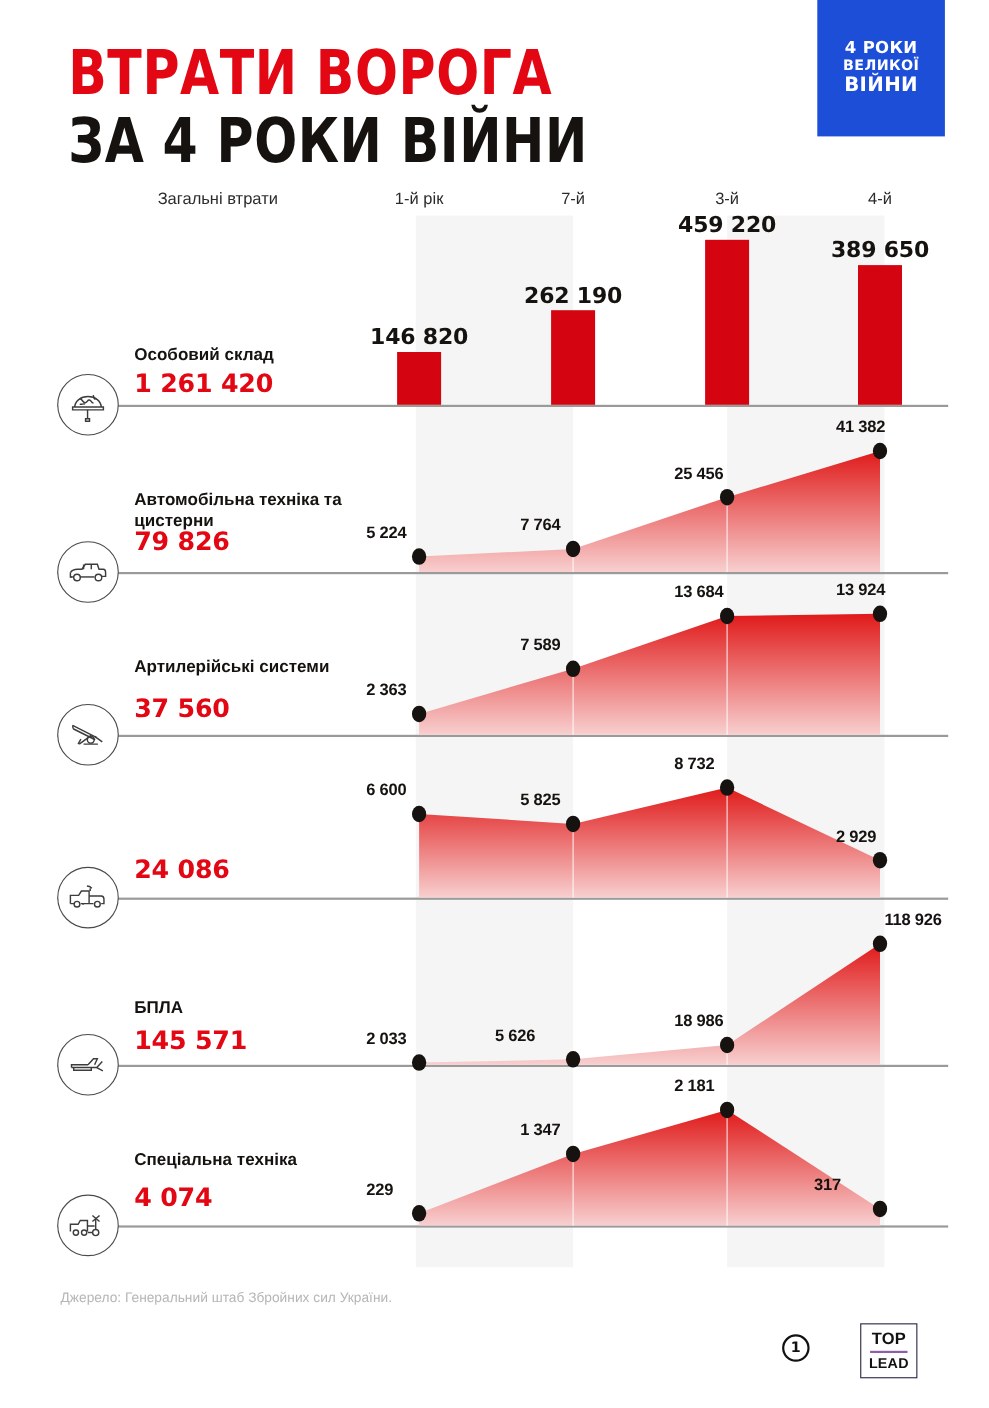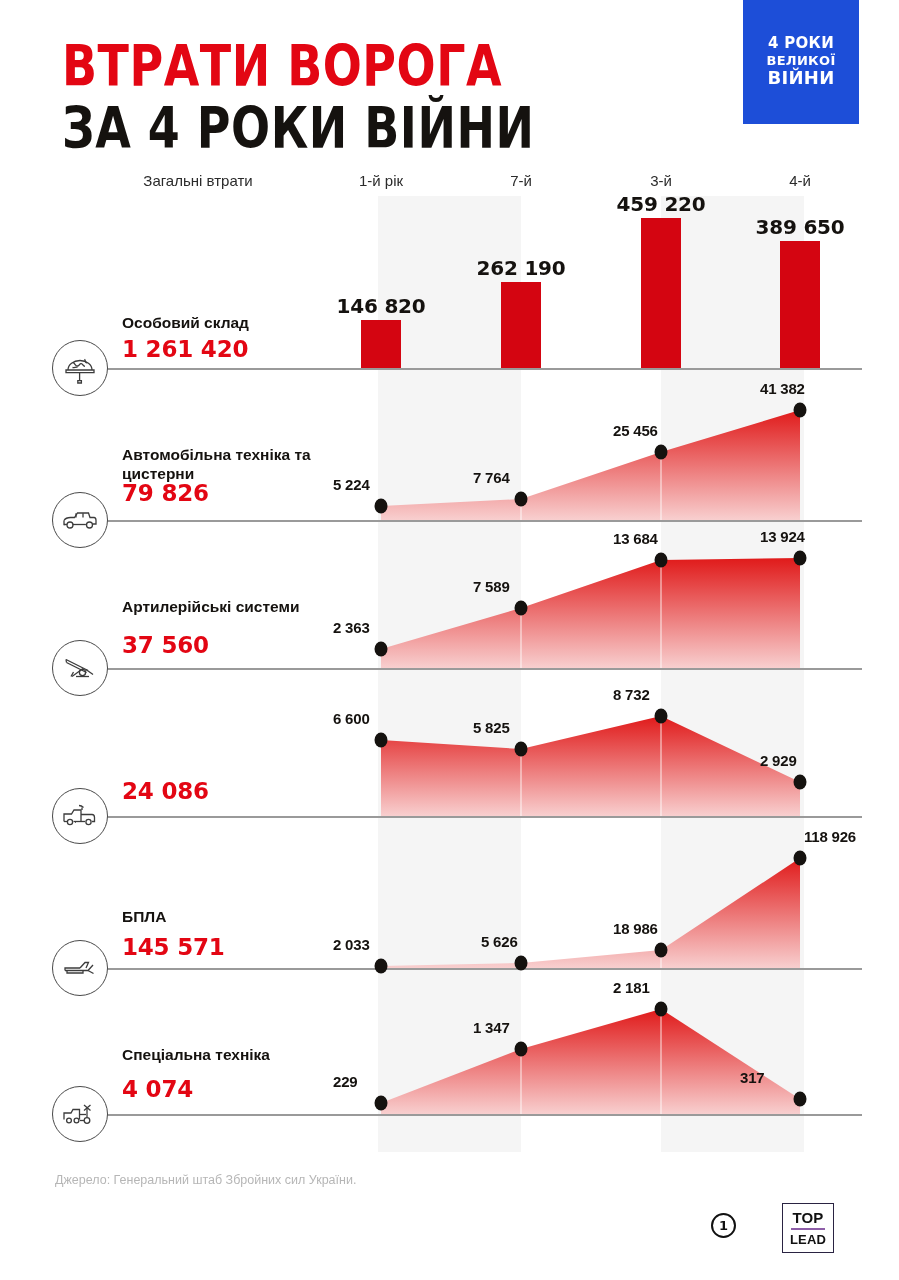--- a/index.html
+++ b/index.html
@@ -332,21 +332,21 @@
           </defs>
           <path d="M381 130 L381 128 L521 125 L661 112 L800 20 L800 130 Z" fill="url(#grad4)"></path>
           <line x1="521" y1="125" x2="521" y2="130" stroke="#ffffff" stroke-width="1" opacity="0.85"></line>
           <line x1="661" y1="112" x2="661" y2="130" stroke="#ffffff" stroke-width="1" opacity="0.85"></line>
           <ellipse cx="381" cy="128" rx="6.5" ry="7.5" fill="#15120f"></ellipse>
           <ellipse cx="521" cy="125" rx="6.5" ry="7.5" fill="#15120f"></ellipse>
           <ellipse cx="661" cy="112" rx="6.5" ry="7.5" fill="#15120f"></ellipse>
           <ellipse cx="800" cy="20" rx="6.5" ry="7.5" fill="#15120f"></ellipse>
         </svg>
         <div class="pt-label" style="top: 98px; left: 333px;">2 033</div>
-        <div class="pt-label" style="top: 95px; left: 481px;">5 626</div>
+        <div class="pt-label" style="top: 95px; left: 450px;">5 626</div>
         <div class="pt-label" style="top: 82px; left: 613px;">18 986</div>
         <div class="pt-label" style="top: -10px; left: 760px; margin-left: 44px;">118 926</div>
       </div>
       <div class="row" style="top: 790px; height: 158px;">
         <div class="baseline" style="top: 128px;"></div>
         <div class="icon-circle" style="left: 52px; top: 100px;">
           <svg width="40" height="40" viewBox="0 0 40 40">
             <g fill="none" stroke="#3c3c3c" stroke-width="1.3">
               <path d="M4 25.5V19h7l2-3.5h6.5V25.5"></path>
               <path d="M20 20.5h6"></path>

